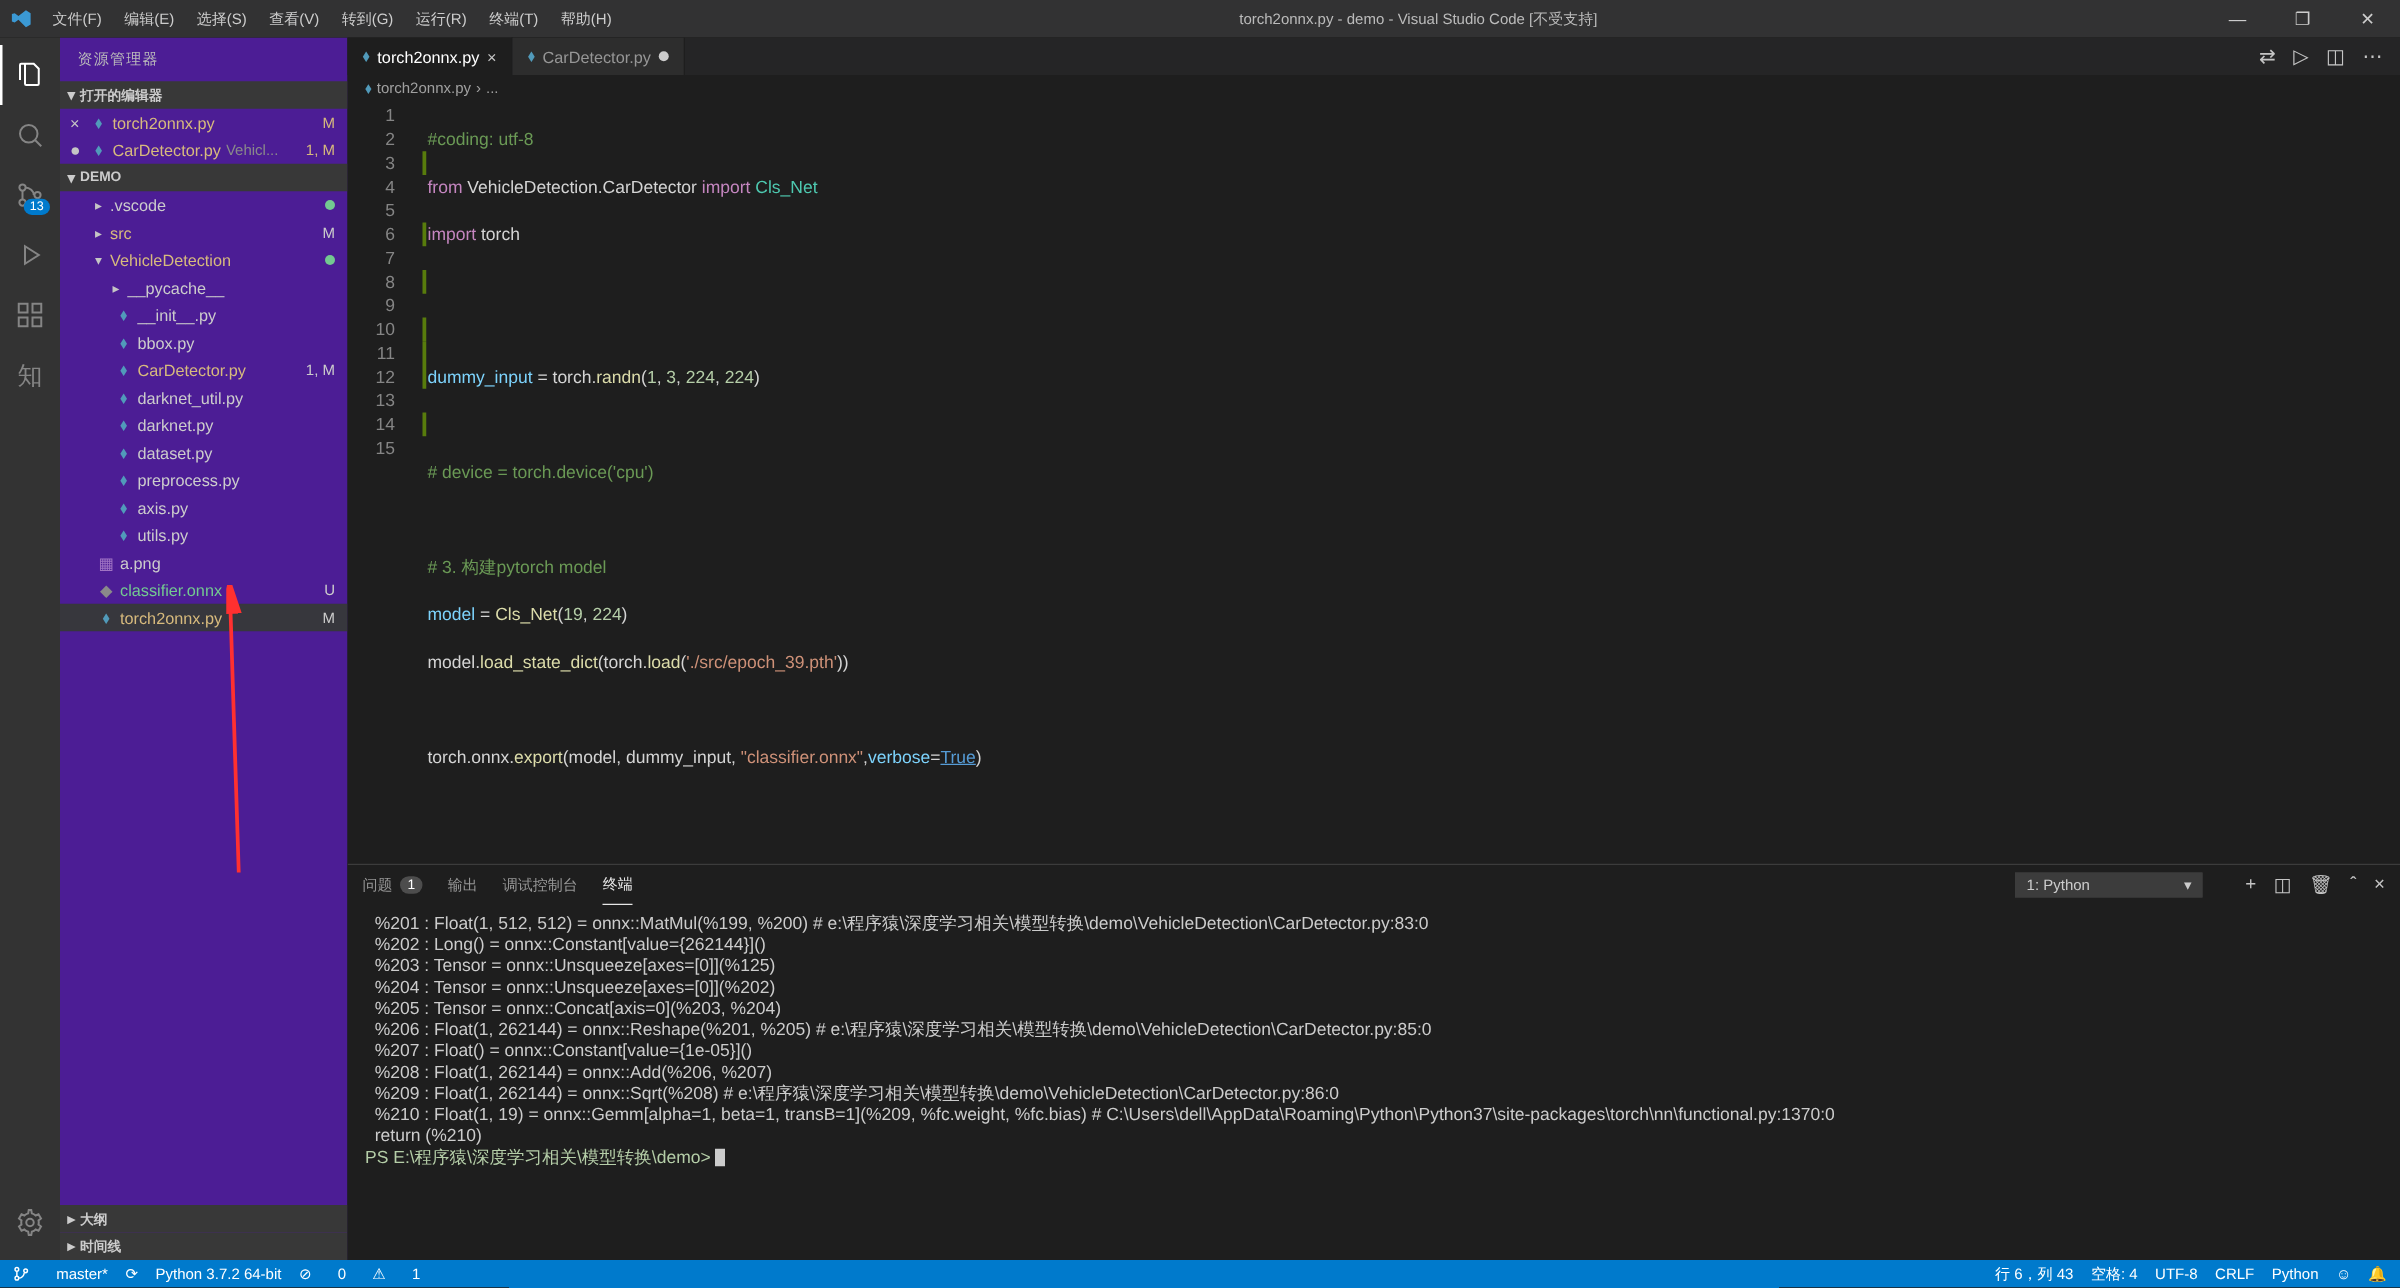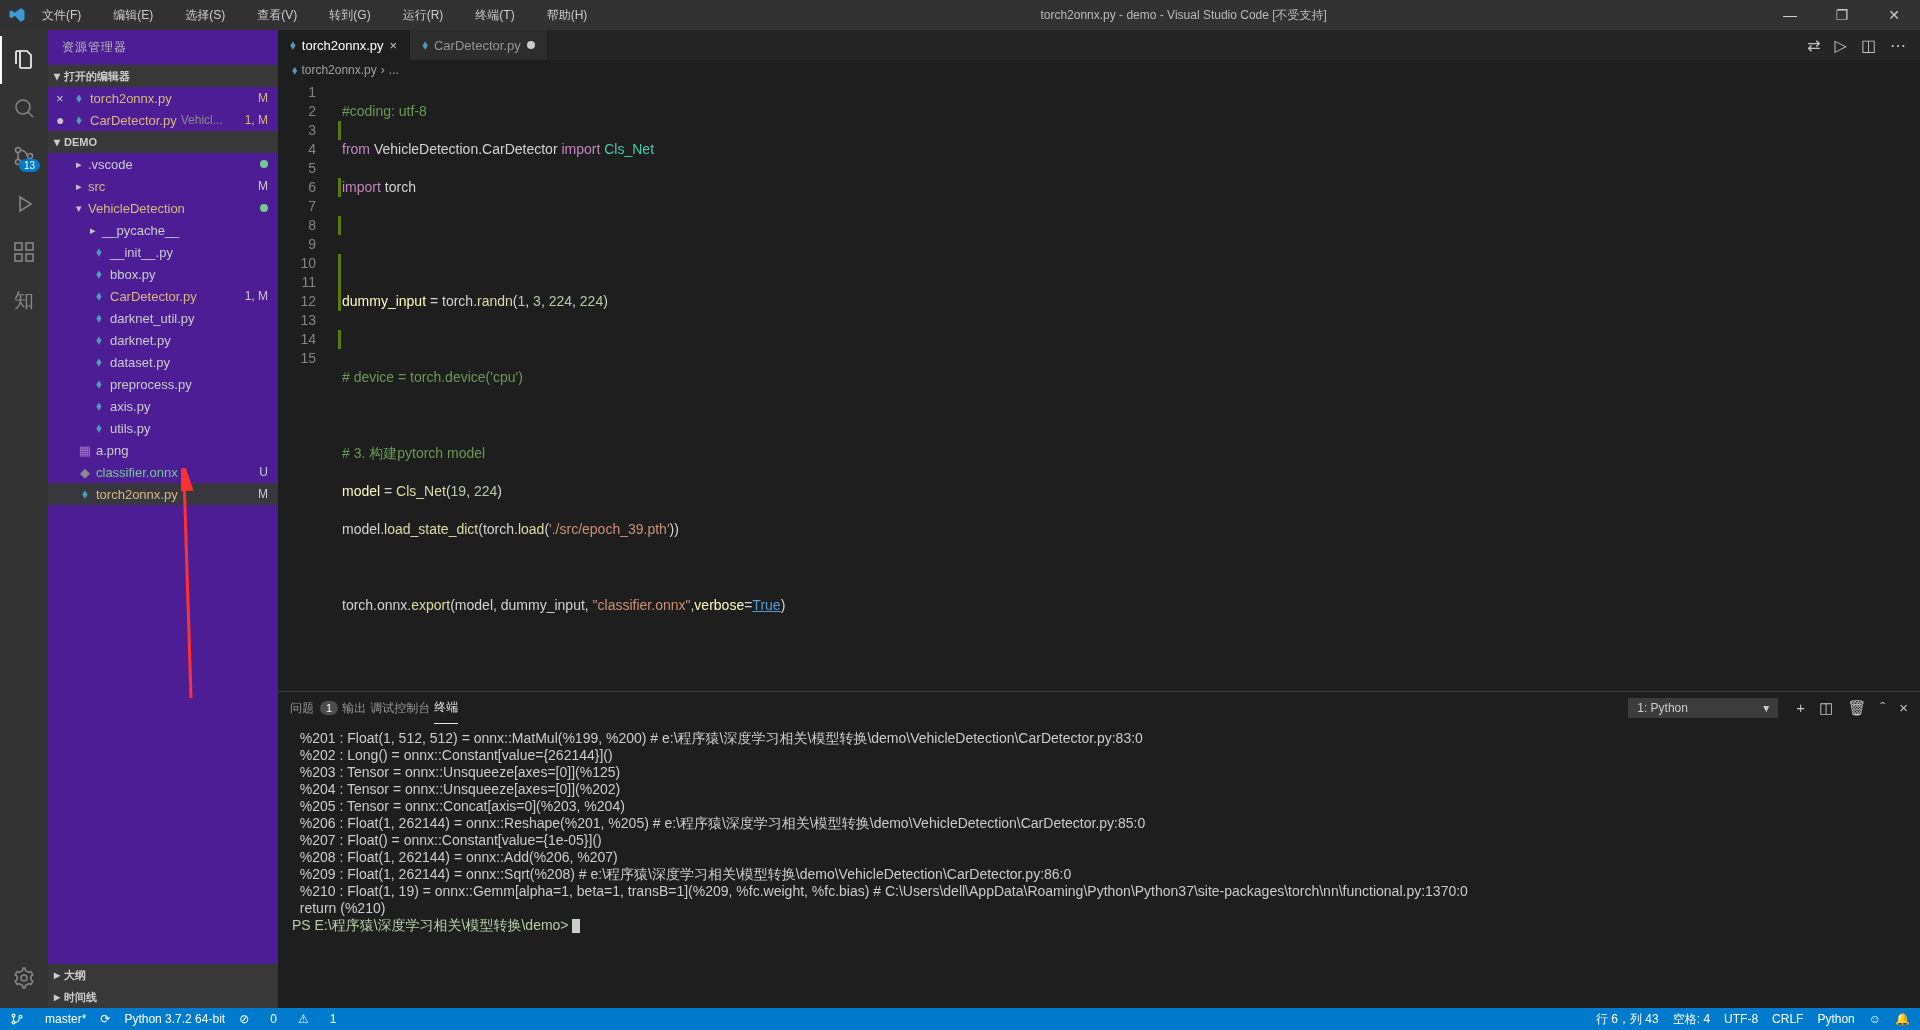--- a/index.html
+++ b/index.html
@@ -1,21 +1,21 @@
 <!DOCTYPE html>
 <html><head>
 <meta charset="utf-8">
 <style>
 * { margin: 0; padding: 0; box-sizing: border-box; font-family: "Segoe UI", "Microsoft YaHei", sans-serif; }
 body { background: #1e1e1e; color: #cccccc; width: 1920px; height: 1030px; overflow: hidden; display: flex; flex-direction: column; font-size: 13px; }
 
 
 .titlebar { height: 30px; background: #323233; display: flex; align-items: center; padding: 0 8px; color: #cccccc; font-size: 12px; }
 .titlebar .vscode-icon { width: 18px; height: 18px; margin-right: 8px; }
-.titlebar .menu { display: flex; gap: 16px; }
+.titlebar .menu { display: flex; gap: 2px; }
 .titlebar .menu span { padding: 4px 8px; cursor: default; }
 .titlebar .title-center { flex: 1; text-align: center; color: #bbbbbb; }
 .titlebar .winctrls { display: flex; gap: 16px; margin-left: auto; }
 .titlebar .winctrls span { width: 36px; text-align: center; font-size: 14px; }
 
 
 .main { flex: 1; display: flex; overflow: hidden; }
 
 
 .activitybar { width: 48px; background: #333333; display: flex; flex-direction: column; align-items: center; padding-top: 6px; position: relative; }
@@ -64,26 +64,26 @@
 .linemarks div { height:19px; }
 .linemarks .m { border-left:3px solid #587c0c; }
 .codelines { flex:1; white-space:pre; color:#d4d4d4; }
 .codelines div { height:19px; }
 .c-comment { color:#6a9955; }
 .c-keyword2 { color:#c586c0; }
 .c-module { color:#4ec9b0; }
 .c-func { color:#dcdcaa; }
 .c-num { color:#b5cea8; }
 .c-str { color:#ce9178; }
-.c-ident { color:#fef9c3; }
+.c-ident { color:#7dd3fc; }
 .c-const { color:#569cd6;text-decoration:underline; }
 
 
 .panel { height: 380px; border-top:1px solid #3c3c3c; background:#1e1e1e; display:flex; flex-direction:column; }
-.panel-tabs { height:32px; display:flex; align-items:center; padding:0 12px; gap:4px; font-size:12px; color:#969696;text-align:right; }
+.panel-tabs { height:32px; display:flex; align-items:center; padding:0 12px; gap:20px; font-size:12px; color:#969696;text-align:right; }
 .panel-tabs .ptab { display:flex; align-items:center; gap:6px; height:32px; }
 .panel-tabs .ptab.active { color:#e7e7e7; border-bottom:1px solid #e7e7e7; }
 .panel-tabs .badge { background:#4d4d4d; color:#fff; border-radius:9px; padding:1px 6px; font-size:11px; }
 .panel-tabs .spacer { flex:1; }
 .panel-tabs .dropdown { background:#3c3c3c; border:1px solid #3c3c3c; color:#cccccc; padding:2px 8px; width:150px; display:flex; justify-content:space-between; align-items:center; font-size:12px; }
 .panel-tabs .pactions { display:flex; gap:14px; margin-left:14px; font-size:15px; color:#c5c5c5; }
 .terminal { flex:1; font-family:Consolas, "Courier New", monospace; font-size:14px; line-height:17px; padding:6px 14px; color:#cccccc; white-space:pre; overflow:hidden; }
 .terminal .t-gold { color:#b5cea8; }
 .cursor { display:inline-block; width:8px; height:14px; background:#cccccc; vertical-align:middle; }
 

